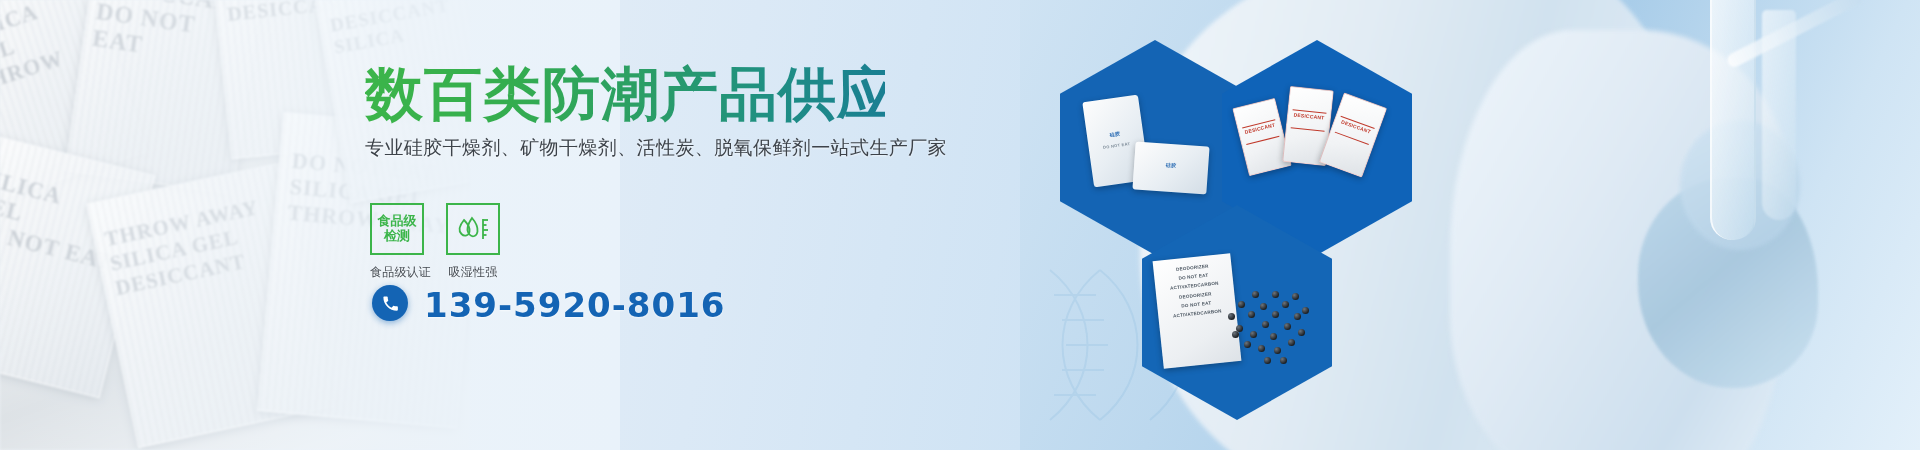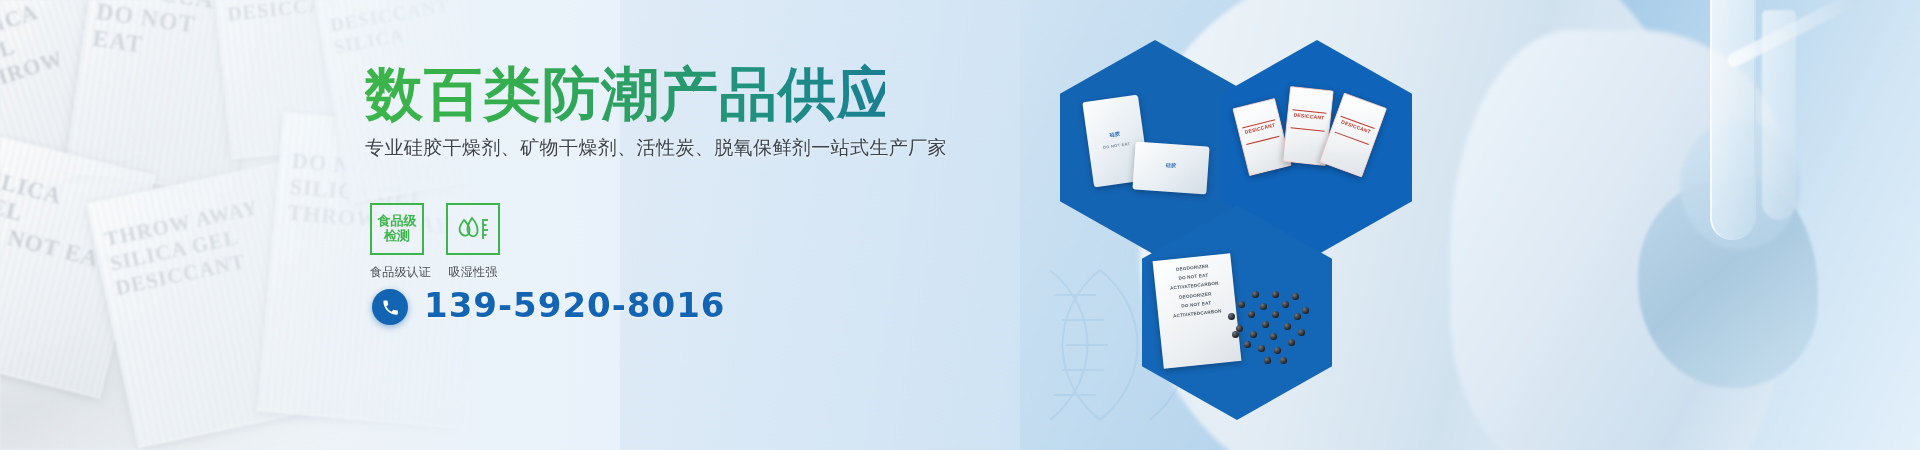--- a/index.html
+++ b/index.html
@@ -222,21 +222,21 @@
     letter-spacing:.2px;
   }
   .badge-box.text-box { flex-direction:column; line-height:1.15; }
   .badge-box.text-box span {
     font-size:13px; color:#3cb54a; font-weight:700;
     font-family:"DejaVu Sans", sans-serif;
   }
   .badge-box.shield { border-color:#1a63a8; background:transparent; }
 
   
-  .phone { position:absolute; left:372px; top:285px; display:flex; align-items:flex-end; gap:16px; }
+  .phone { position:absolute; left:372px; top:285px; display:flex; align-items:flex-start; gap:16px; }
   .phone-circle {
     width:36px; height:36px; border-radius:50%;
     background:#1464b4;
     display:flex; align-items:center; justify-content:center;
     box-shadow:0 2px 6px rgba(20,100,180,.45);
   }
   .phone-num {
     font-size:34px; font-weight:700; color:#1464b4;
     letter-spacing:1px;
     font-family:"DejaVu Sans", sans-serif;

